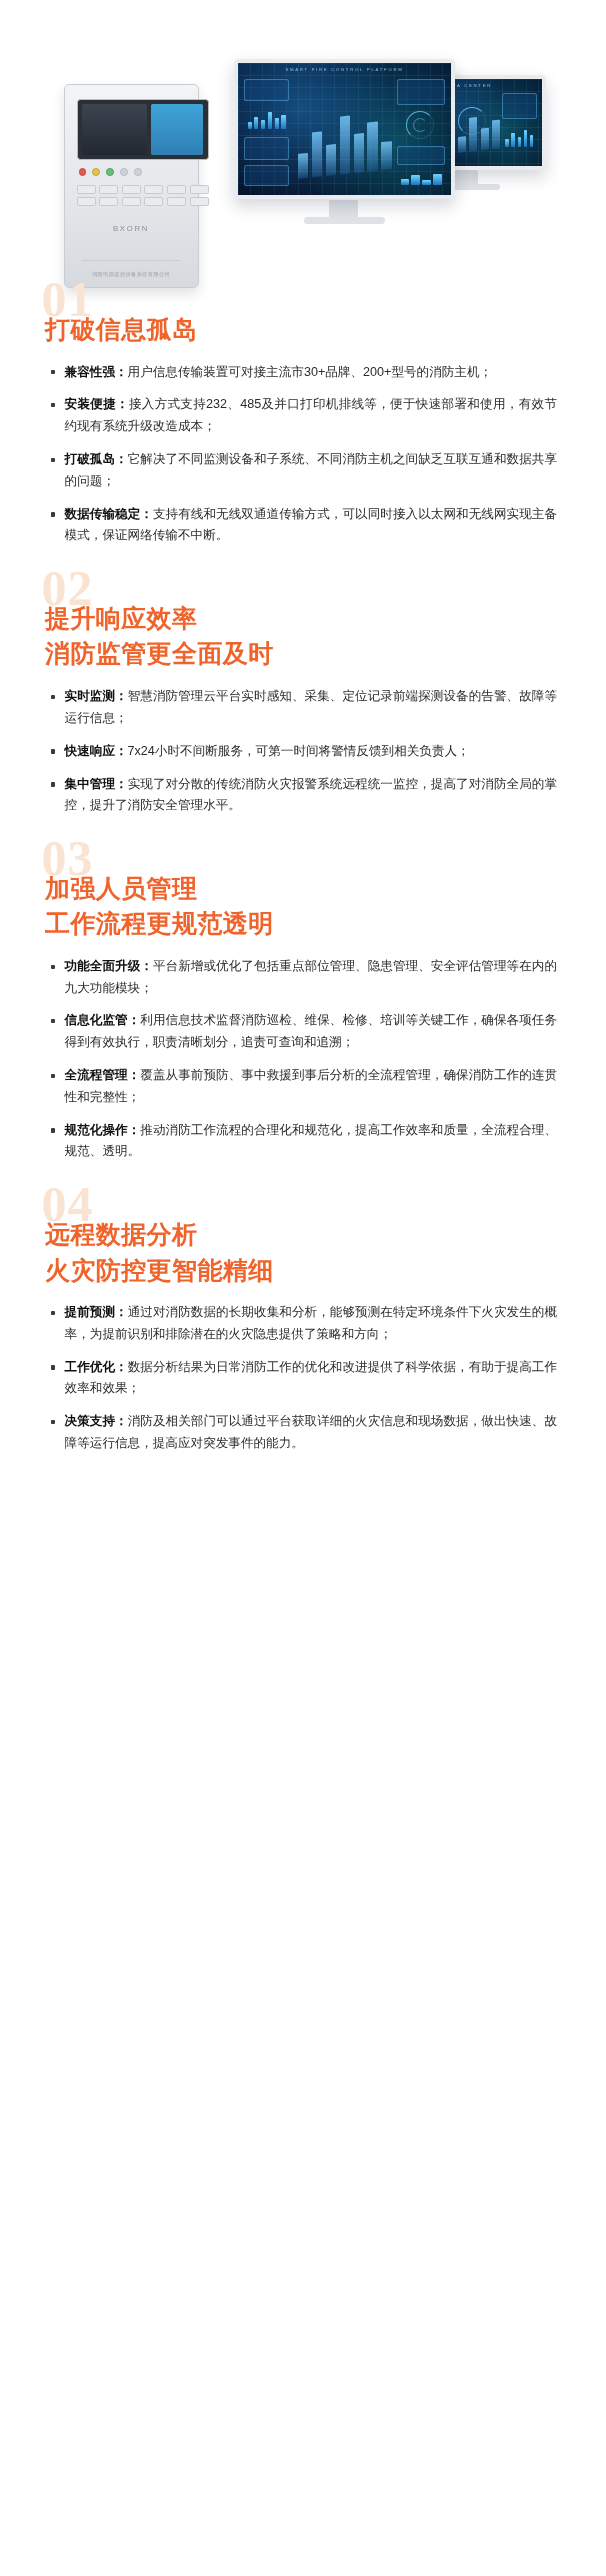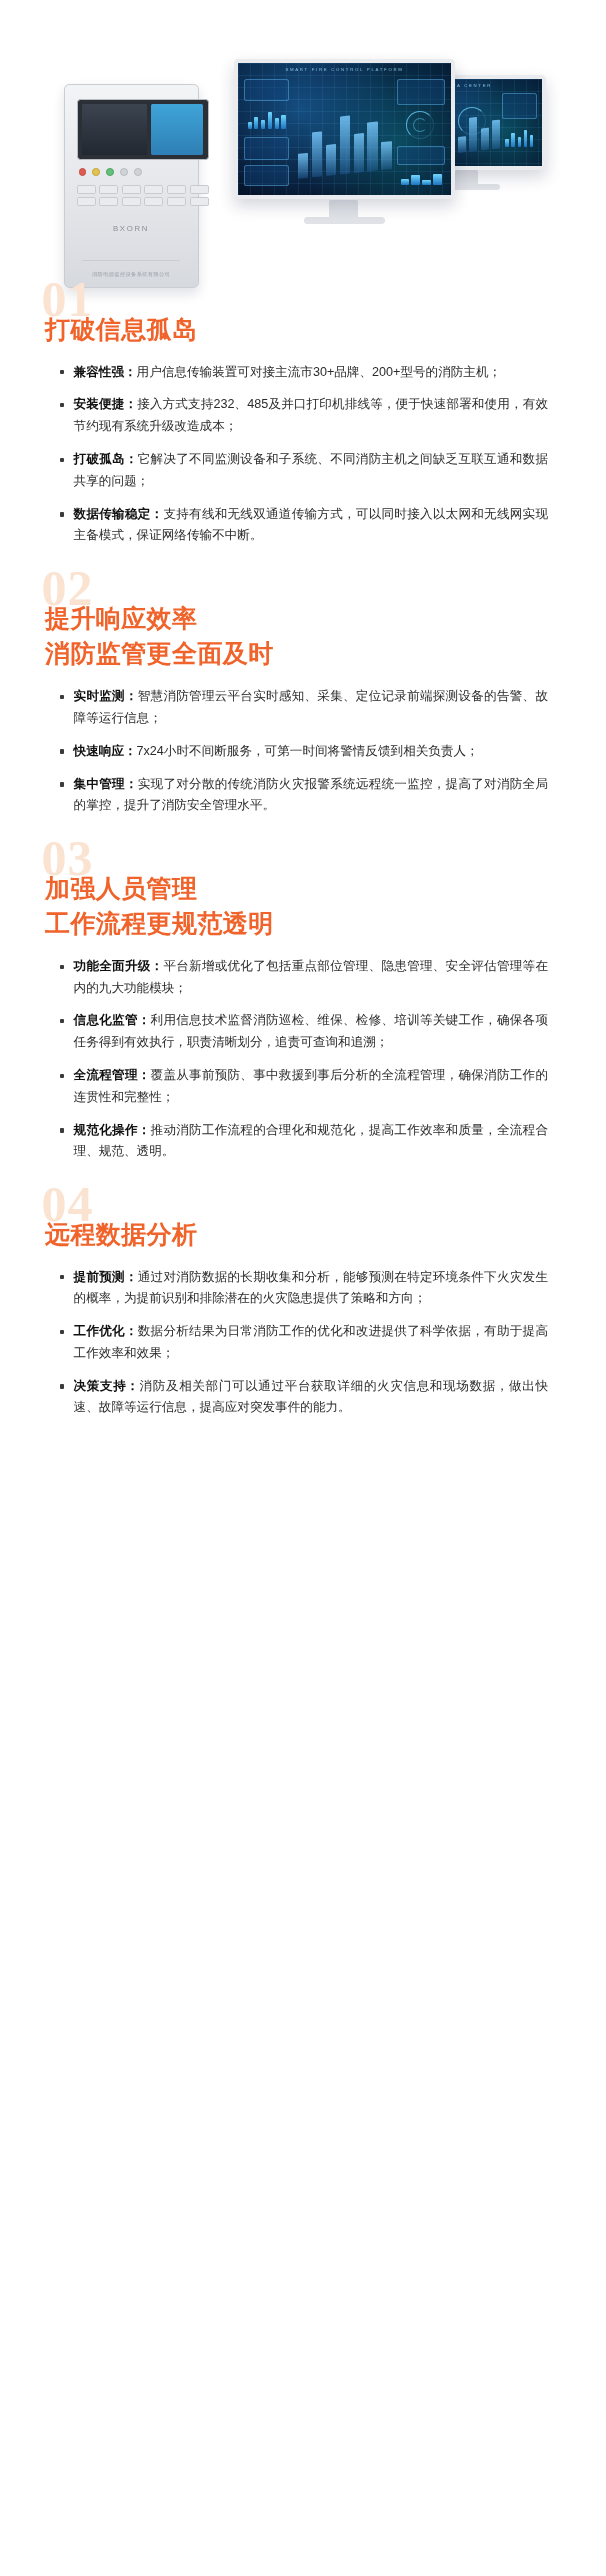--- a/index.html
+++ b/index.html
@@ -243,21 +243,21 @@
   }
   .head-line {
     font-size: 25px;
     font-weight: 700;
     color: #f0632a;
     line-height: 1.42;
     letter-spacing: 0.4px;
   }
   ul.points {
     list-style: none;
-    margin: 13px;
+    margin: 4px;
     padding: 0;
   }
   ul.points > li {
     position: relative;
     padding-left: 15.6px;
     margin-bottom: 11.3px;
     font-size: 12.6px;
     line-height: 1.72;
     color: #2b2b2b;
     text-align: justify;
@@ -428,20 +428,21 @@
         <li><span class="pt-title">信息化监管：</span><span class="pt-body">利用信息技术监督消防巡检、维保、检修、培训等关键工作，确保各项任务得到有效执行，职责清晰划分，追责可查询和追溯；</span></li>
         <li><span class="pt-title">全流程管理：</span><span class="pt-body">覆盖从事前预防、事中救援到事后分析的全流程管理，确保消防工作的连贯性和完整性；</span></li>
         <li><span class="pt-title">规范化操作：</span><span class="pt-body">推动消防工作流程的合理化和规范化，提高工作效率和质量，全流程合理、规范、透明。</span></li>
       </ul>
     </div>
 
     <div class="section">
       <div class="big-num">04</div>
       <div class="heads">
         <div class="head-line">远程数据分析</div>
+        <div class="head-line">火灾防控更智能精细</div>
       </div>
       <ul class="points">
         <li><span class="pt-title">提前预测：</span><span class="pt-body">通过对消防数据的长期收集和分析，能够预测在特定环境条件下火灾发生的概率，为提前识别和排除潜在的火灾隐患提供了策略和方向；</span></li>
         <li><span class="pt-title">工作优化：</span><span class="pt-body">数据分析结果为日常消防工作的优化和改进提供了科学依据，有助于提高工作效率和效果；</span></li>
         <li><span class="pt-title">决策支持：</span><span class="pt-body">消防及相关部门可以通过平台获取详细的火灾信息和现场数据，做出快速、故障等运行信息，提高应对突发事件的能力。</span></li>
       </ul>
     </div>
 
   </div>
 </div>

